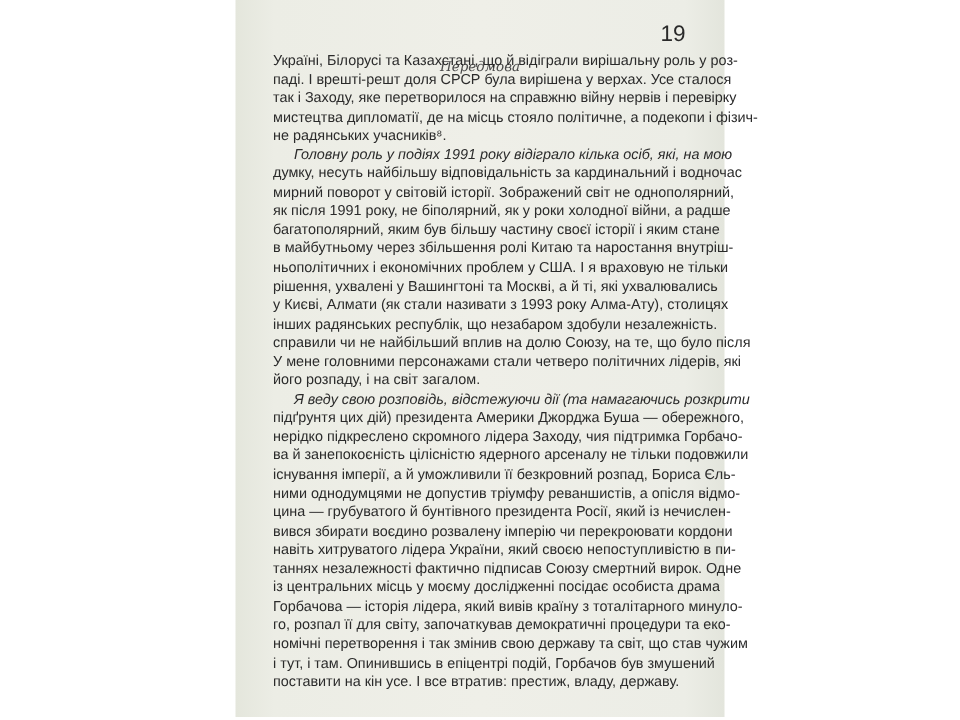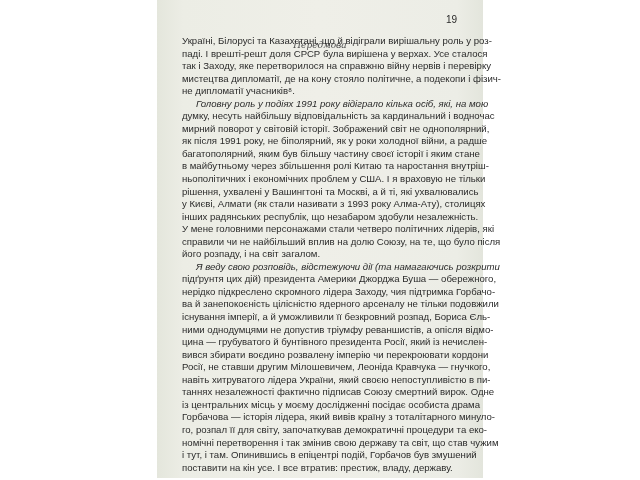--- a/index.html
+++ b/index.html
@@ -35,21 +35,21 @@
       font-style: italic;
       font-size: 9px;
       color: #4a4a4a;
       margin-top: 24px;
     }
     .page-number {
       position: absolute;
       right: 26px;
       top: -1px;
       font-family: "Liberation Sans", sans-serif;
-      font-size: 10px;
+      font-size: 15px;
       color: #2a2a2a;
     }
     .body-text {
       position: absolute;
       left: 25px;
       top: 35px;
       width: 276px;
       font-family: "Liberation Sans", sans-serif;
       font-size: 9.6px;
       line-height: 12.55px;
@@ -78,50 +78,49 @@
     <span class="running-title">Передмова</span>
     <span class="page-number">19</span>
   </div>
 
   <div class="body-text">
 
     <div>
       <span class="line">Україні, Білорусі та Казахстані, що й відіграли вирішальну роль у роз-</span>
       <span class="line">паді. І врешті-решт доля СРСР була вирішена у верхах. Усе сталося</span>
       <span class="line">так і Заходу, яке перетворилося на справжню війну нервів і перевірку</span>
-      <span class="line">мистецтва дипломатії, де на кону стояло політичне, а подекопи і фізич-</span>
-      <span class="line last">не дипломатії учасників⁸.</span>
+      <span class="line">мистецтва дипломатії, де на місць стояло політичне, а подекопи і фізич-</span>
+      <span class="line last">не радянських учасників⁸.</span>
     </div>
 
     <div>
       <span class="line indent">Головну роль у подіях 1991 року відіграло кілька осіб, які, на мою</span>
       <span class="line">думку, несуть найбільшу відповідальність за кардинальний і водночас</span>
       <span class="line">мирний поворот у світовій історії. Зображений світ не однополярний,</span>
       <span class="line">як після 1991 року, не біполярний, як у роки холодної війни, а радше</span>
       <span class="line">багатополярний, яким був більшу частину своєї історії і яким стане</span>
       <span class="line">в майбутньому через збільшення ролі Китаю та наростання внутріш-</span>
       <span class="line">ньополітичних і економічних проблем у США. І я враховую не тільки</span>
       <span class="line">рішення, ухвалені у Вашингтоні та Москві, а й ті, які ухвалювались</span>
       <span class="line">у Києві, Алмати (як стали називати з 1993 року Алма-Ату), столицях</span>
       <span class="line">інших радянських республік, що незабаром здобули незалежність.</span>
+      <span class="line">справили чи не найбільший вплив на долю Союзу, на те, що було після</span>
       <span class="line">У мене головними персонажами стали четверо політичних лідерів, які</span>
-      <span class="line">справили чи не найбільший вплив на долю Союзу, на те, що було після</span>
       <span class="line last">його розпаду, і на світ загалом.</span>
     </div>
 
     <div>
       <span class="line indent">Я веду свою розповідь, відстежуючи дії (та намагаючись розкрити</span>
       <span class="line">підґрунтя цих дій) президента Америки Джорджа Буша — обережного,</span>
       <span class="line">нерідко підкреслено скромного лідера Заходу, чия підтримка Горбачо-</span>
       <span class="line">ва й занепокоєність цілісністю ядерного арсеналу не тільки подовжили</span>
       <span class="line">існування імперії, а й уможливили її безкровний розпад, Бориса Єль-</span>
       <span class="line">ними однодумцями не допустив тріумфу реваншистів, а опісля відмо-</span>
       <span class="line">цина — грубуватого й бунтівного президента Росії, який із нечислен-</span>
       <span class="line">вився збирати воєдино розвалену імперію чи перекроювати кордони</span>
-      <span class="line">Росії, не ставши другим Мілошевичем, Леоніда Кравчука — гнучкого,</span>
       <span class="line">навіть хитруватого лідера України, який своєю непоступливістю в пи-</span>
       <span class="line">таннях незалежності фактично підписав Союзу смертний вирок. Одне</span>
       <span class="line">із центральних місць у моєму дослідженні посідає особиста драма</span>
       <span class="line">Горбачова — історія лідера, який вивів країну з тоталітарного минуло-</span>
       <span class="line">го, розпал її для світу, започаткував демократичні процедури та еко-</span>
       <span class="line">номічні перетворення і так змінив свою державу та світ, що став чужим</span>
       <span class="line">і тут, і там. Опинившись в епіцентрі подій, Горбачов був змушений</span>
       <span class="line last">поставити на кін усе. І все втратив: престиж, владу, державу.</span>
     </div>
   </div>

